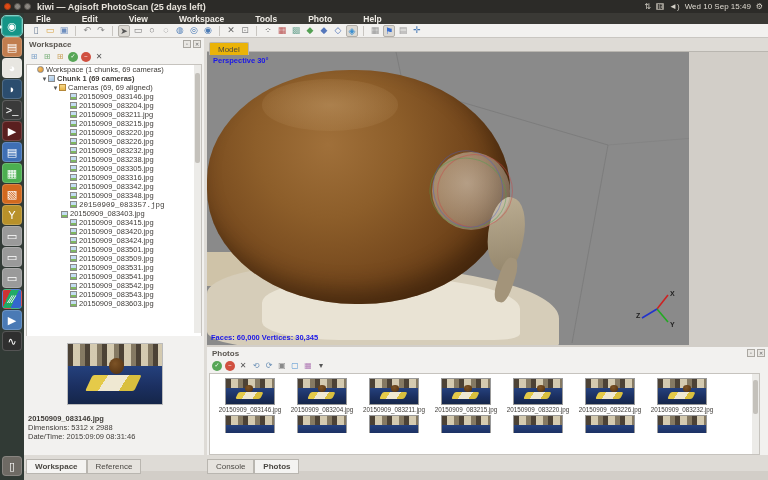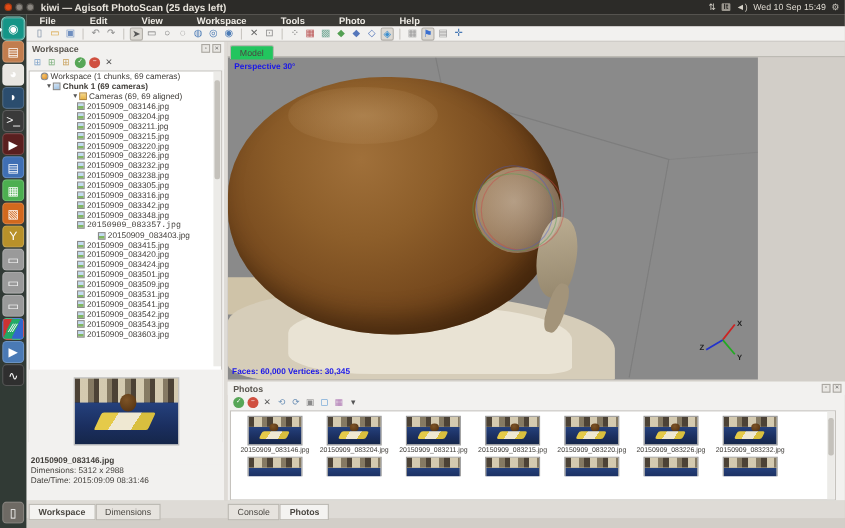--- a/index.html
+++ b/index.html
@@ -83,21 +83,21 @@
   #meta { position:absolute; left:2px; top:78px; font-size:7.5px; color:#3f3c38; line-height:9px; }
   #meta .fname { font-weight:bold; }
 
   
   #split-v { position:absolute; left:204px; top:38px; width:3px; height:417px; background:#dedbd6; z-index:10; }
 
   
   #model-tabstrip { position:absolute; left:207px; top:38px; width:561px; height:14px;
     background:#dedbd6; border-bottom:1px solid #b9b6b0; z-index:10; }
   .tab { display:inline-block; font-size:8px; color:#4a4742; padding:2px 8px 1px 8px;
-    border:1px solid #b9b6b0; border-bottom:none; background:#22c55e; border-radius:2px 2px 0 0; margin-left:2px; }
+    border:1px solid #b9b6b0; border-bottom:none; background:#eab308; border-radius:2px 2px 0 0; margin-left:2px; }
   #viewport { position:absolute; left:207px; top:52px; width:482px; height:293px;
     background:#8a8a8a; overflow:hidden; z-index:5; }
   #bbox-lines { position:absolute; left:0; top:0; }
   #kiwi { position:absolute; left:0px; top:18px; width:303px; height:234px;
     border-radius:48% 52% 50% 50%;
     background:radial-gradient(circle at 40% 32%, #a0703a 0%, #8d5e2a 30%, #774a1e 55%, #613813 78%, #4d2a0c 100%);
     box-shadow:inset -10px -14px 22px rgba(30,15,5,0.45); }
   #kiwi .lighter { position:absolute; left:18%; top:4%; width:45%; height:22%;
     background:radial-gradient(ellipse at center, rgba(190,150,100,0.55), rgba(190,150,100,0)); border-radius:50%; }
   #stem { position:absolute; left:281px; top:145px; width:36px; height:74px;
@@ -247,21 +247,21 @@
         <div class="tree-row" style="padding-left: 3px;">
           <span class="tw-arrow"></span>
           <span class="tw-icon ico-workspace"></span>
           <span>Workspace (1 chunks, 69 cameras)</span>
         </div>
         <div class="tree-row" style="padding-left: 14px;">
           <span class="tw-arrow">▼</span>
           <span class="tw-icon ico-chunk"></span>
           <span><b>Chunk 1 (69 cameras)</b></span>
         </div>
-        <div class="tree-row" style="padding-left: 38px;">
+        <div class="tree-row" style="padding-left: 25px;">
           <span class="tw-arrow">▼</span>
           <span class="tw-icon ico-folder"></span>
           <span>Cameras (69, 69 aligned)</span>
         </div>
         <div class="tree-row" style="padding-left: 36px;">
           <span class="tw-arrow"></span>
           <span class="tw-icon ico-image"></span>
           <span>20150909_083146.jpg</span>
         </div>
         <div class="tree-row" style="padding-left: 36px;">
@@ -317,21 +317,21 @@
         <div class="tree-row" style="padding-left: 36px;">
           <span class="tw-arrow"></span>
           <span class="tw-icon ico-image"></span>
           <span>20150909_083348.jpg</span>
         </div>
         <div class="tree-row" style="padding-left: 36px; font-family: Liberation Mono, monospace;">
           <span class="tw-arrow"></span>
           <span class="tw-icon ico-image"></span>
           <span>20150909_083357.jpg</span>
         </div>
-        <div class="tree-row" style="padding-left: 55px; align-items: flex-end;">
+        <div class="tree-row" style="padding-left: 27px; align-items: flex-end;">
           <span class="tw-arrow"></span>
           <span class="tw-icon ico-image"></span>
           <span>20150909_083403.jpg</span>
         </div>
         <div class="tree-row" style="padding-left: 36px;">
           <span class="tw-arrow"></span>
           <span class="tw-icon ico-image"></span>
           <span>20150909_083415.jpg</span>
         </div>
         <div class="tree-row" style="padding-left: 36px;">
@@ -547,16 +547,16 @@
           </div>
         </div>
       </div>
     <div id="ph-scroll">
       <div id="ph-thumb"></div>
     </div>
   </div>
 </div>
 
 <div id="bottom-bar">
-  <div id="tabs-left"><span class="btab active">Workspace</span><span class="btab">Dimensions</span></div>
+  <div id="tabs-left"><span class="btab active">Workspace</span><span class="btab">Reference</span></div>
   <div id="tabs-right"><span class="btab">Console</span><span class="btab active">Photos</span></div>
 </div>
 <div id="status-strip"></div>
 
 </body></html>

